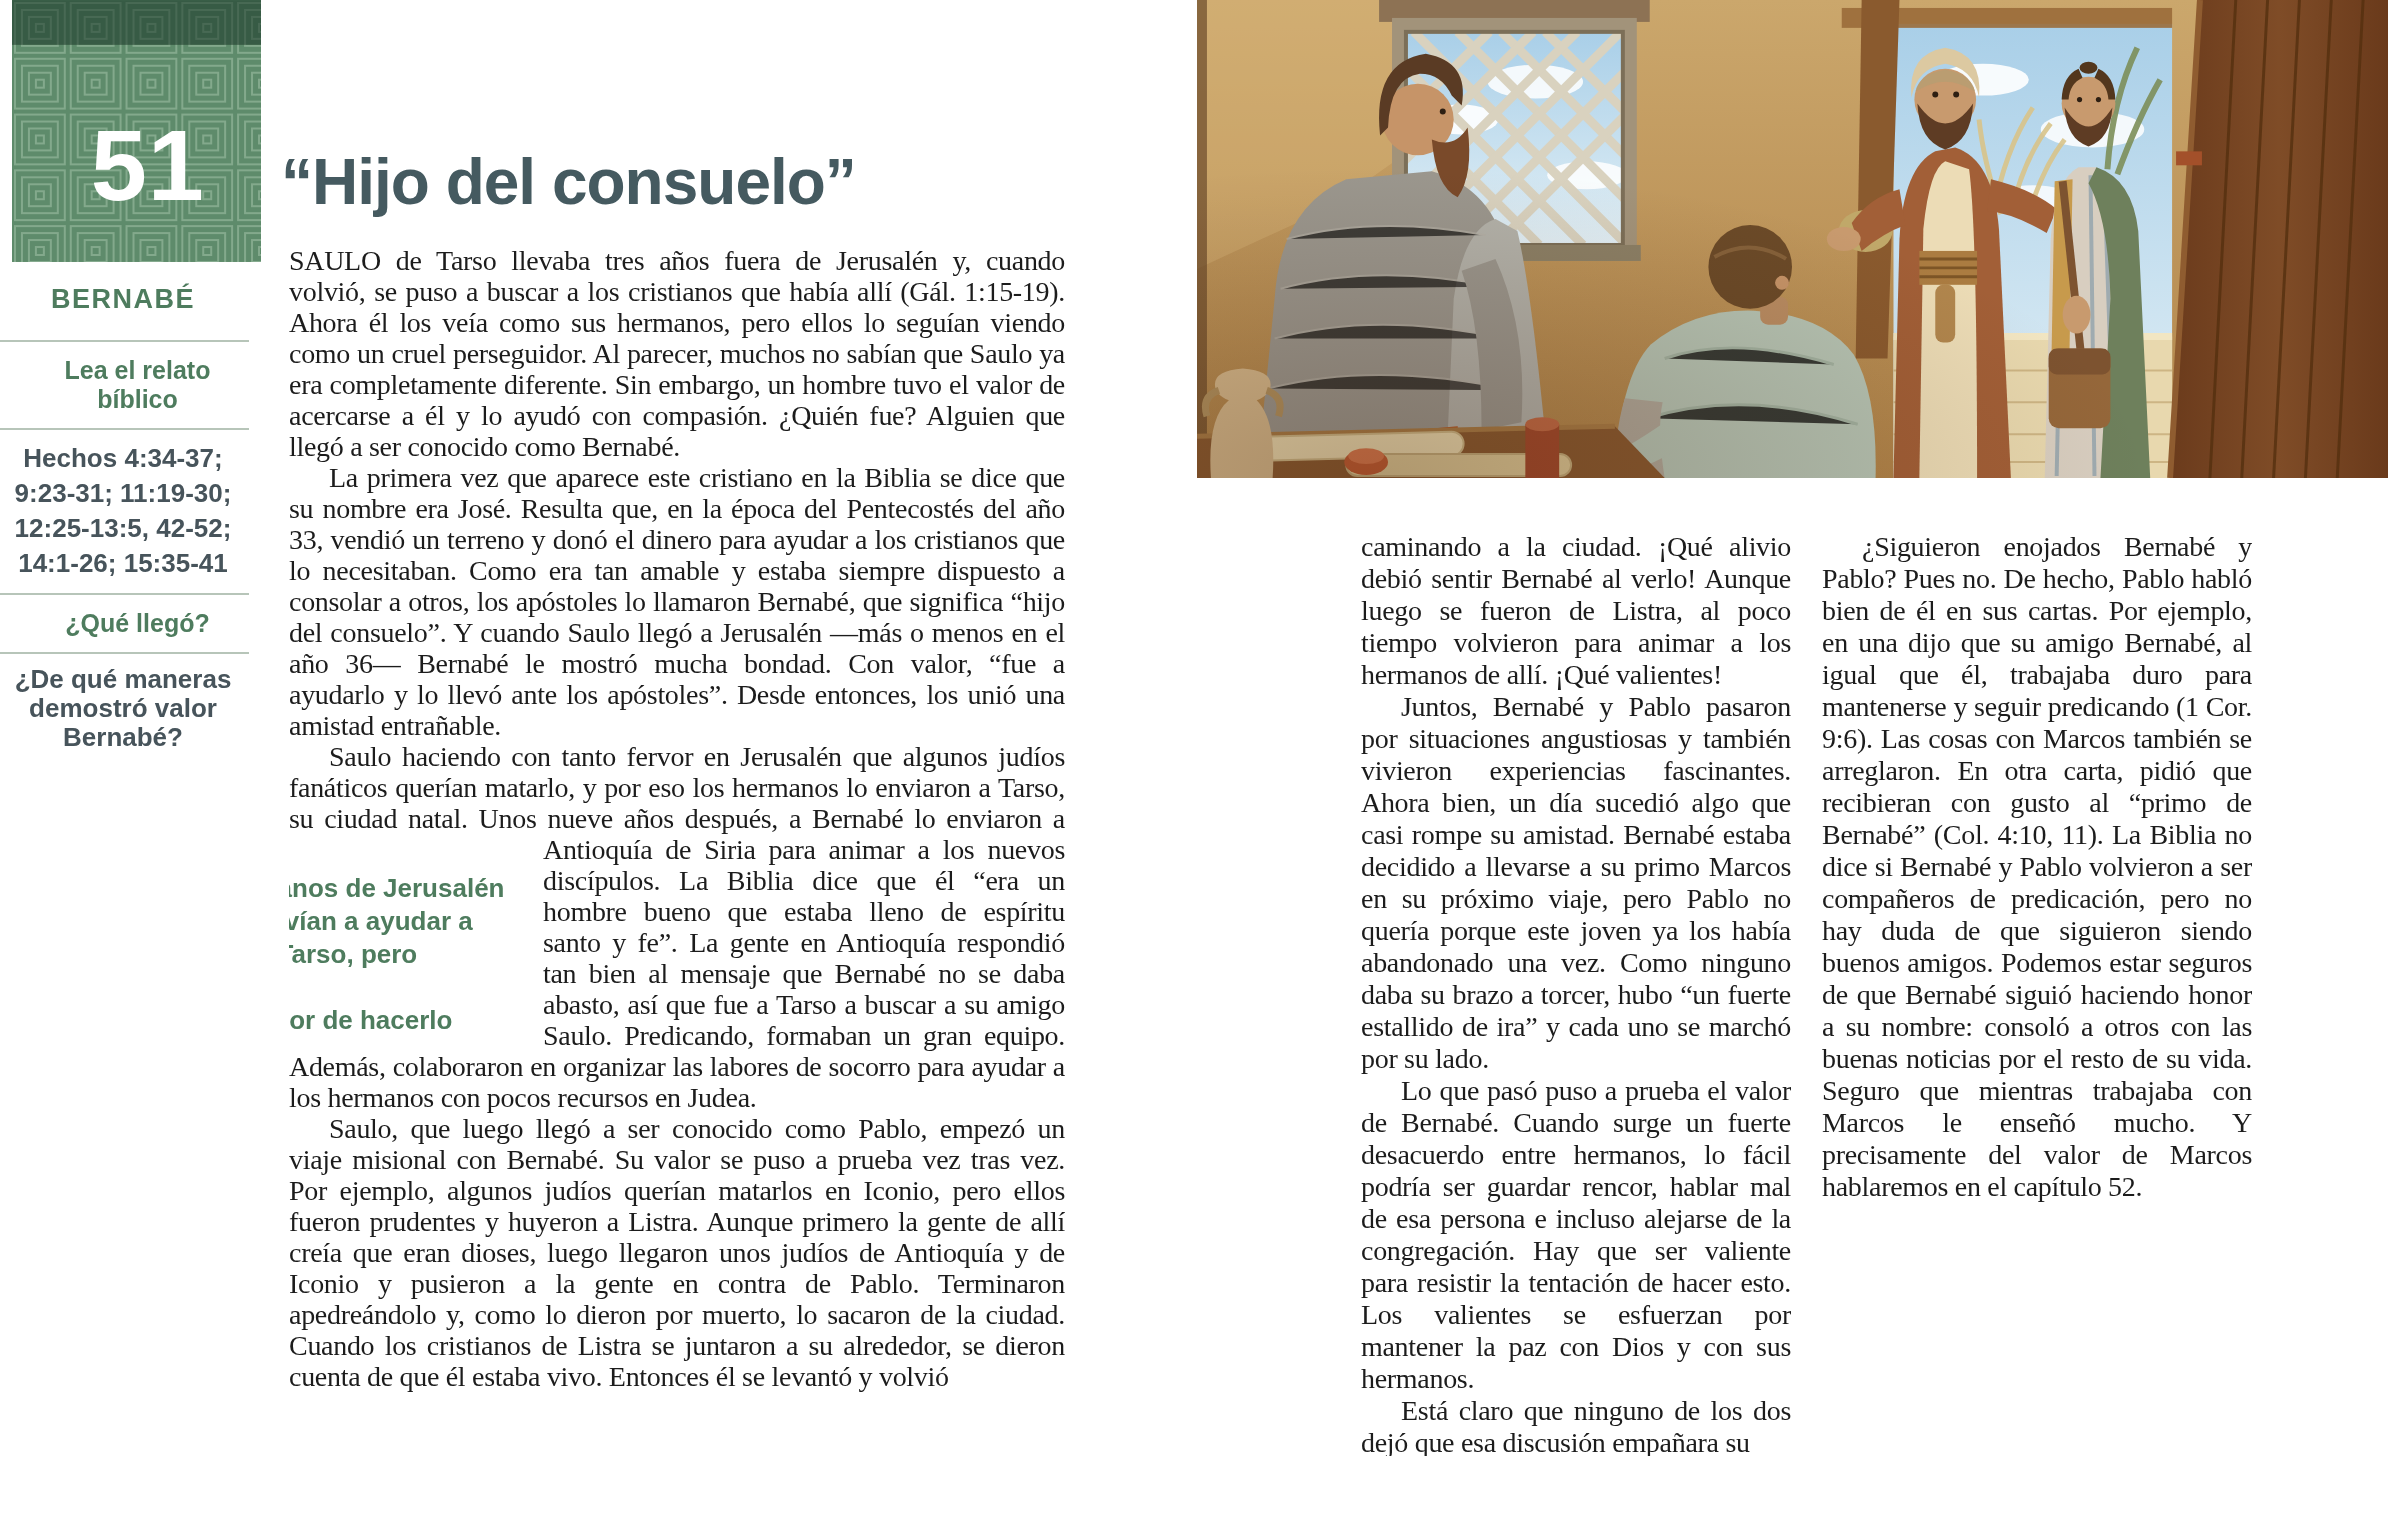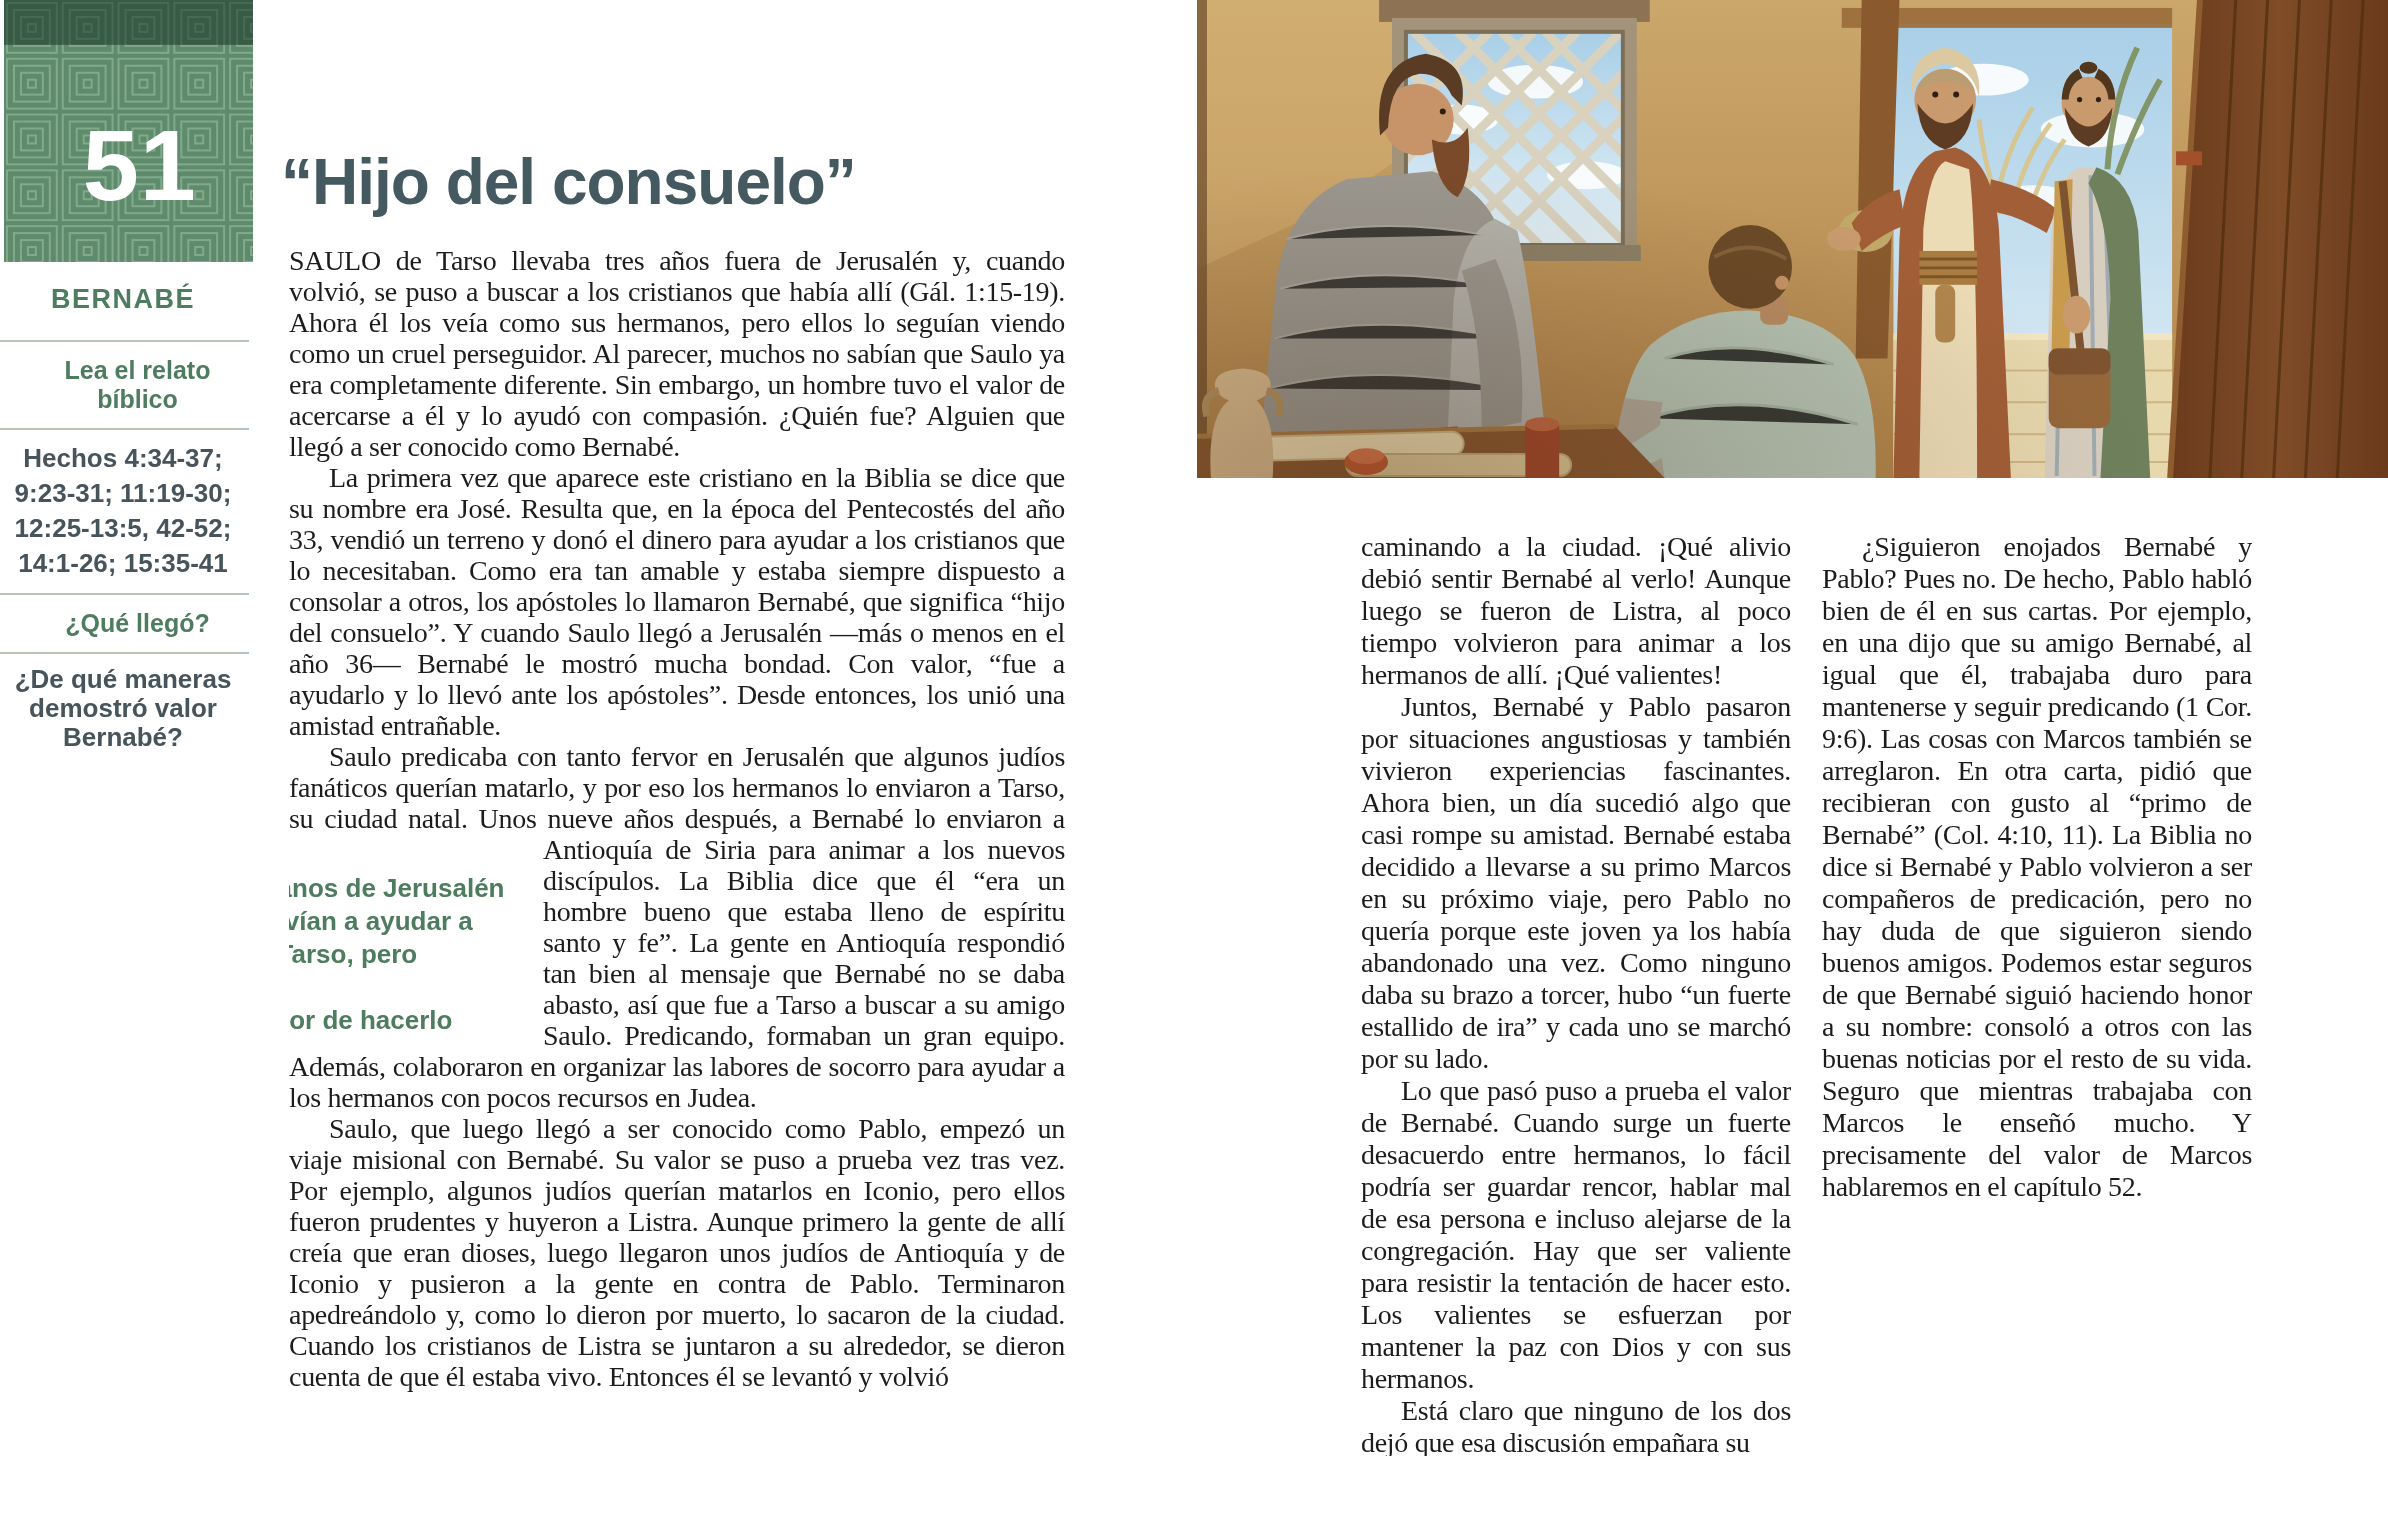--- a/index.html
+++ b/index.html
@@ -7,21 +7,21 @@
     --slate:#47545b;
     --title:#455a60;
     --rule:#b7c5b9;
     --ink:#1c1c1c;
   }
   html,body{margin:0;padding:0;background:#ffffff;}
   #page{position:relative;width:2388px;height:1535px;background:#ffffff;overflow:hidden;
         font-family:"Liberation Serif",serif;color:var(--ink);}
 
   
-  .chapter-box{position:absolute;left:4px;top:0;width:249px;height:262px;}
+  .chapter-box{position:absolute;left:12px;top:0;width:249px;height:262px;}
   .chapter-box svg{display:block;}
   .chapter-num{position:absolute;right:56px;top:115px;font:700 101px/1 "Liberation Sans",sans-serif;
                color:#ffffff;letter-spacing:1px;}
 
   .sidebar{position:absolute;left:0;top:262px;width:249px;text-align:center;
            font-family:"Liberation Sans",sans-serif;}
   .sidebar > *{padding-right:3px;}
   .sb-name{margin-top:22px;font-size:27px;font-weight:700;color:var(--green);letter-spacing:1.5px;}
   .rule{height:2px;background:var(--rule);margin-top:25px;padding:0;}
   .sb-green{margin-top:14px;font-size:25px;font-weight:700;color:var(--green);padding-left:29px;}
@@ -94,21 +94,21 @@
       <div class="rule rule4"></div>
       <div class="sb-question">¿De qué maneras demostró valor Bernabé?</div>
     </aside>
 
     <h1 class="title">“Hijo del consuelo”</h1>
 
     <div class="body-left">
       <p>SAULO de Tarso llevaba tres años fuera de Jerusalén y, cuando volvió, se puso a buscar a los cristianos que había allí (Gál. 1:15-19). Ahora él los veía como sus hermanos, pero ellos lo seguían viendo como un cruel perseguidor. Al parecer, muchos no sabían que Saulo ya era completamente diferente. Sin embargo, un hombre tuvo el valor de acercarse a él y lo ayudó con compasión. ¿Quién fue? Alguien que llegó a ser conocido como Bernabé.</p>
       <p class="ind">La primera vez que aparece este cristiano en la Biblia se dice que su nombre era José. Resulta que, en la época del Pentecostés del año 33, vendió un terreno y donó el dinero para ayudar a los cristianos que lo necesitaban. Como era tan amable y estaba siempre dispuesto a consolar a otros, los apóstoles lo llamaron Bernabé, que significa “hijo del consuelo”. Y cuando Saulo llegó a Jerusalén —más o menos en el año 36— Bernabé le mostró mucha bondad. Con valor, “fue a ayudarlo y lo llevó ante los apóstoles”. Desde entonces, los unió una amistad entrañable.</p>
       <p class="ind">
-        <span>Saulo predicaba con tanto fervor en Jerusalén que algunos judíos fanáticos querían matarlo, y por eso los hermanos lo enviaron a Tarso, su ciudad natal. Unos nueve años después, a Bernabé lo</span>
+        <span>Saulo haciendo con tanto fervor en Jerusalén que algunos judíos fanáticos querían matarlo, y por eso los hermanos lo enviaron a Tarso, su ciudad natal. Unos nueve años después, a Bernabé lo</span>
         <span class="pullquote">
           <span class="pq-line">Los cristianos de Jerusalén</span>
           <span class="pq-line">no se atrevían a ayudar a</span>
           <span class="pq-line">Saulo de Tarso, pero Bernabé</span>
           <span class="pq-line">tuvo el valor de hacerlo</span>
         </span>
         <span>enviaron a Antioquía de Siria para animar a los nuevos discípulos. La Biblia dice que él “era un hombre bueno que estaba lleno de espíritu santo y fe”. La gente en Antioquía respondió tan bien al mensaje que Bernabé no se daba abasto, así que fue a Tarso a buscar a su amigo Saulo. Predicando, formaban un gran equipo. Además, colaboraron en organizar las labores de socorro para ayudar a los hermanos con pocos recursos en Judea.</span>
       </p>
       <p class="ind">Saulo, que luego llegó a ser conocido como Pablo, empezó un viaje misional con Bernabé. Su valor se puso a prueba vez tras vez. Por ejemplo, algunos judíos querían matarlos en Iconio, pero ellos fueron prudentes y huyeron a Listra. Aunque primero la gente de allí creía que eran dioses, luego llegaron unos judíos de Antioquía y de Iconio y pusieron a la gente en contra de Pablo. Terminaron apedreándolo y, como lo dieron por muerto, lo sacaron de la ciudad. Cuando los cristianos de Listra se juntaron a su alrededor, se dieron cuenta de que él estaba vivo. Entonces él se levantó y volvió</p>
     </div>

